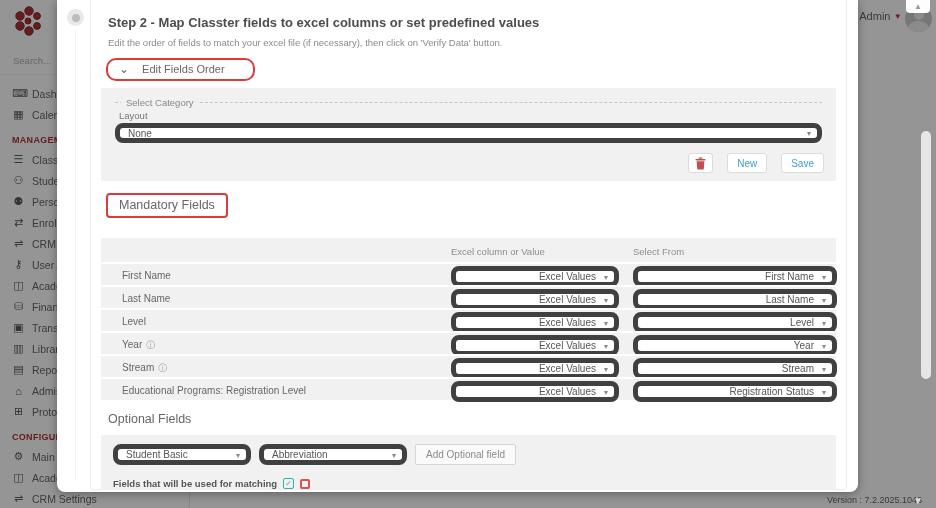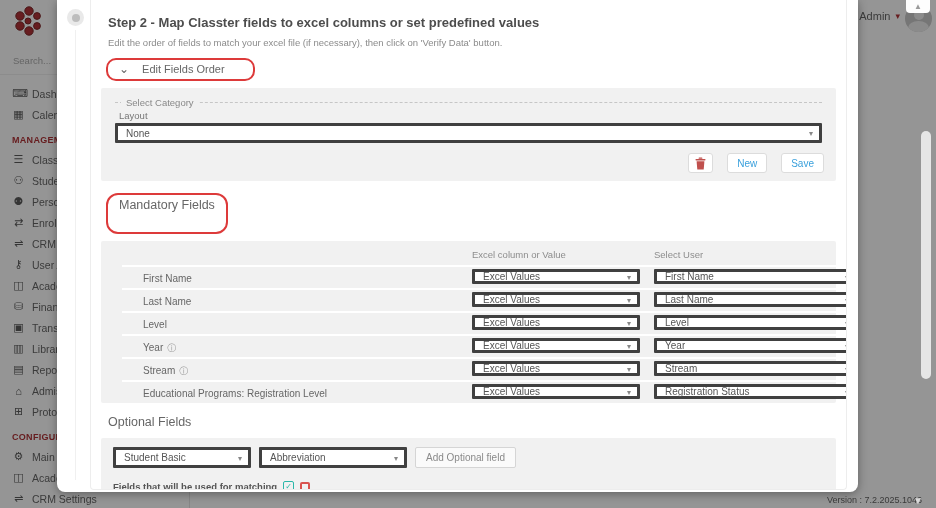--- a/index.html
+++ b/index.html
@@ -58,41 +58,41 @@
   .annot{border:2px solid var(--annot-red);border-radius:10px;}
   .edit-order{display:inline-flex;align-items:center;gap:13px;margin:10px 0 0 5px;padding:3px 28px 4px 11px;cursor:pointer;}
   .edit-order .chev{font-size:12px;color:#666;line-height:8px;}
   .edit-order .lbl{font-size:11px;color:#666;}
 
   .panel{background:var(--panel-gray);border-radius:2px;}
   .panel-a{margin-top:7px;padding:12px 12px 8px 12px;}
   .fieldset{border-top:1px dashed #c6c6c6;position:relative;margin:2px 2px 0 2px;}
   .fieldset .legend{position:absolute;top:-6px;left:6px;background:var(--panel-gray);padding:0 5px;font-size:9.5px;color:#888;}
   .layout-label{font-size:9.5px;color:#777;margin:7px 0 2px 4px;}
-  .selectbox{position:relative;background:#fff;border:3px solid #404040;border-radius:1px;height:20px;display:flex;align-items:center;padding:0 18px 0 8px;cursor:pointer;}
+  .selectbox{position:relative;background:#fff;border:5px solid #404040;border-radius:8px;height:20px;display:flex;align-items:center;padding:0 18px 0 8px;cursor:pointer;}
   .selectbox .val{font-size:10px;color:#555;white-space:nowrap;overflow:hidden;}
   .selectbox .caret{position:absolute;right:6px;top:50%;transform:translateY(-50%);font-size:8px;color:#888;}
   .btn-row{display:flex;justify-content:flex-end;gap:14px;margin-top:10px;}
   .mini-btn{height:20px;background:#fff;border:1px solid #dcdcdc;border-radius:3px;font-size:10px;color:var(--link-blue);display:inline-flex;align-items:center;padding:0 9px;cursor:pointer;}
   .mini-btn.icon-only{padding:0 6px;}
 
   .section-head{display:inline-block;font-size:12.5px;color:#666;margin-top:12px;}
-  .mand-head{margin-left:5px;padding:3px 11px 20px 11px;border-radius:12px;}
+  .mand-head{margin-left:5px;padding:3px 11px 4px 11px;border-radius:4px;}
   .opt-head{margin-left:7px;padding:0;}
 
-  .panel-b{margin-top:7px;padding-left:21px;}
+  .panel-b{margin-top:20px;}
   .tbl-header{position:relative;height:24px;}
   .tbl-header .h1{position:absolute;left:350px;top:8px;font-size:9.5px;color:#8d8d8d;}
   .tbl-header .h2{position:absolute;left:532px;top:8px;font-size:9.5px;color:#8d8d8d;}
   .tbl-row{position:relative;height:23px;border-top:2px solid #fff;}
   .tbl-row .rl{position:absolute;left:21px;top:6px;font-size:10px;color:#666;white-space:nowrap;}
   .tbl-row .rl .info{font-size:9px;color:#9a9a9a;margin-left:4px;}
   .tbl-row .sb1{position:absolute;left:350px;top:2px;width:168px;height:19px;}
   .tbl-row .sb2{position:absolute;left:532px;top:2px;width:204px;height:19px;}
-  .tbl-row .selectbox{height:15px;}
+  .tbl-row .selectbox{height:21px;justify-content:flex-end;}
 
   .panel-c{margin-top:8px;padding:9px 12px 10px 12px;}
   .opt-row{display:flex;gap:8px;align-items:center;}
   .opt-sel1{width:138px;height:21px;}
   .opt-sel2{width:148px;height:21px;}
   .add-opt-btn{height:21px;background:#fafafa;border:1px solid #d5d5d5;border-radius:2px;font-size:10px;color:#8a8a8a;padding:0 10px;display:inline-flex;align-items:center;cursor:pointer;}
   .match-row{display:flex;align-items:center;gap:6px;margin-top:13px;}
   .match-label{font-size:9.5px;color:#555;font-weight:bold;}
   .icon-check-sq{width:11px;height:11px;border:1.5px solid #2ab7a9;border-radius:2px;color:#2ab7a9;font-size:8px;line-height:9px;text-align:center;cursor:pointer;}
   .icon-stop-sq{width:10px;height:10px;border:2px solid #d9534f;border-radius:2px;cursor:pointer;}
@@ -256,21 +256,21 @@
           <button class="mini-btn">New</button>
           <button class="mini-btn">Save</button>
         </div>
       </div>
 
       <div class="section-head mand-head annot">Mandatory Fields</div>
 
       <div class="panel panel-b">
         <div class="tbl-header">
           <span class="h1">Excel column or Value</span>
-          <span class="h2">Select User</span>
+          <span class="h2">Select From</span>
         </div>
         <div id="mand-rows">
             <div class="tbl-row">
               <span class="rl">First Name</span>
               <div class="sb1">
                 <div class="selectbox">
                   <span class="val">Excel Values</span>
                   <span class="caret">▾</span>
                 </div>
               </div>

